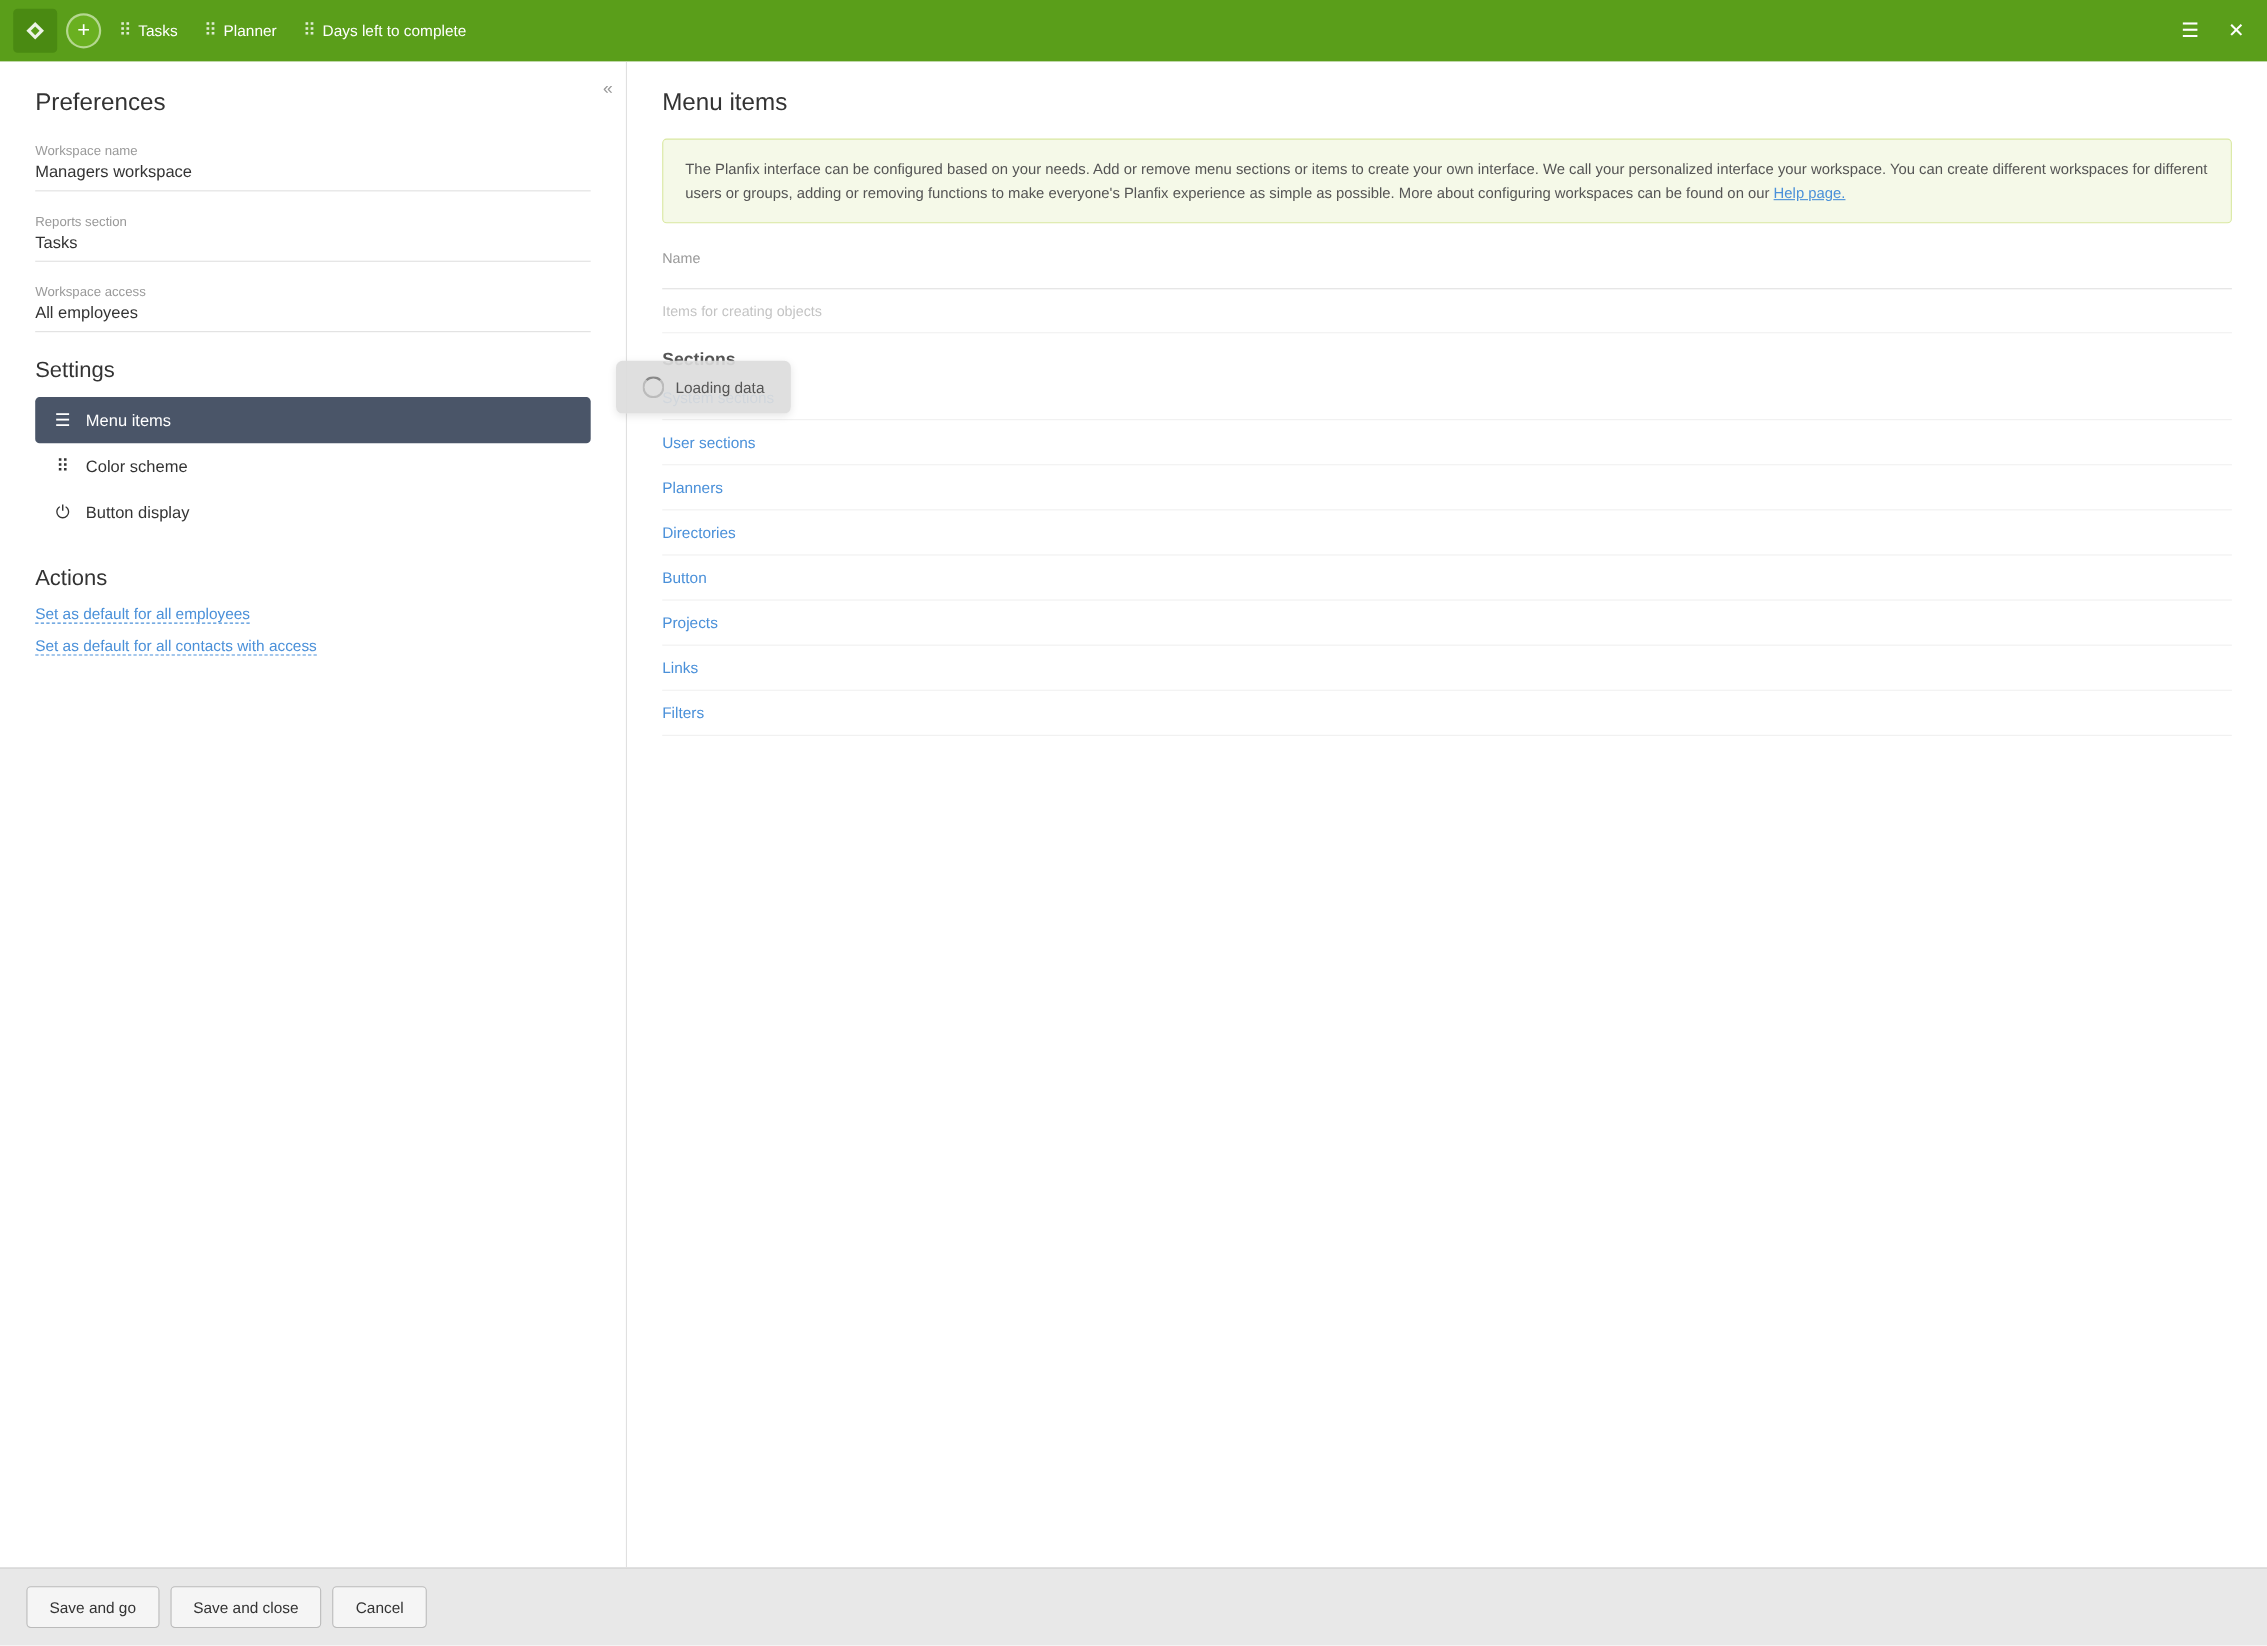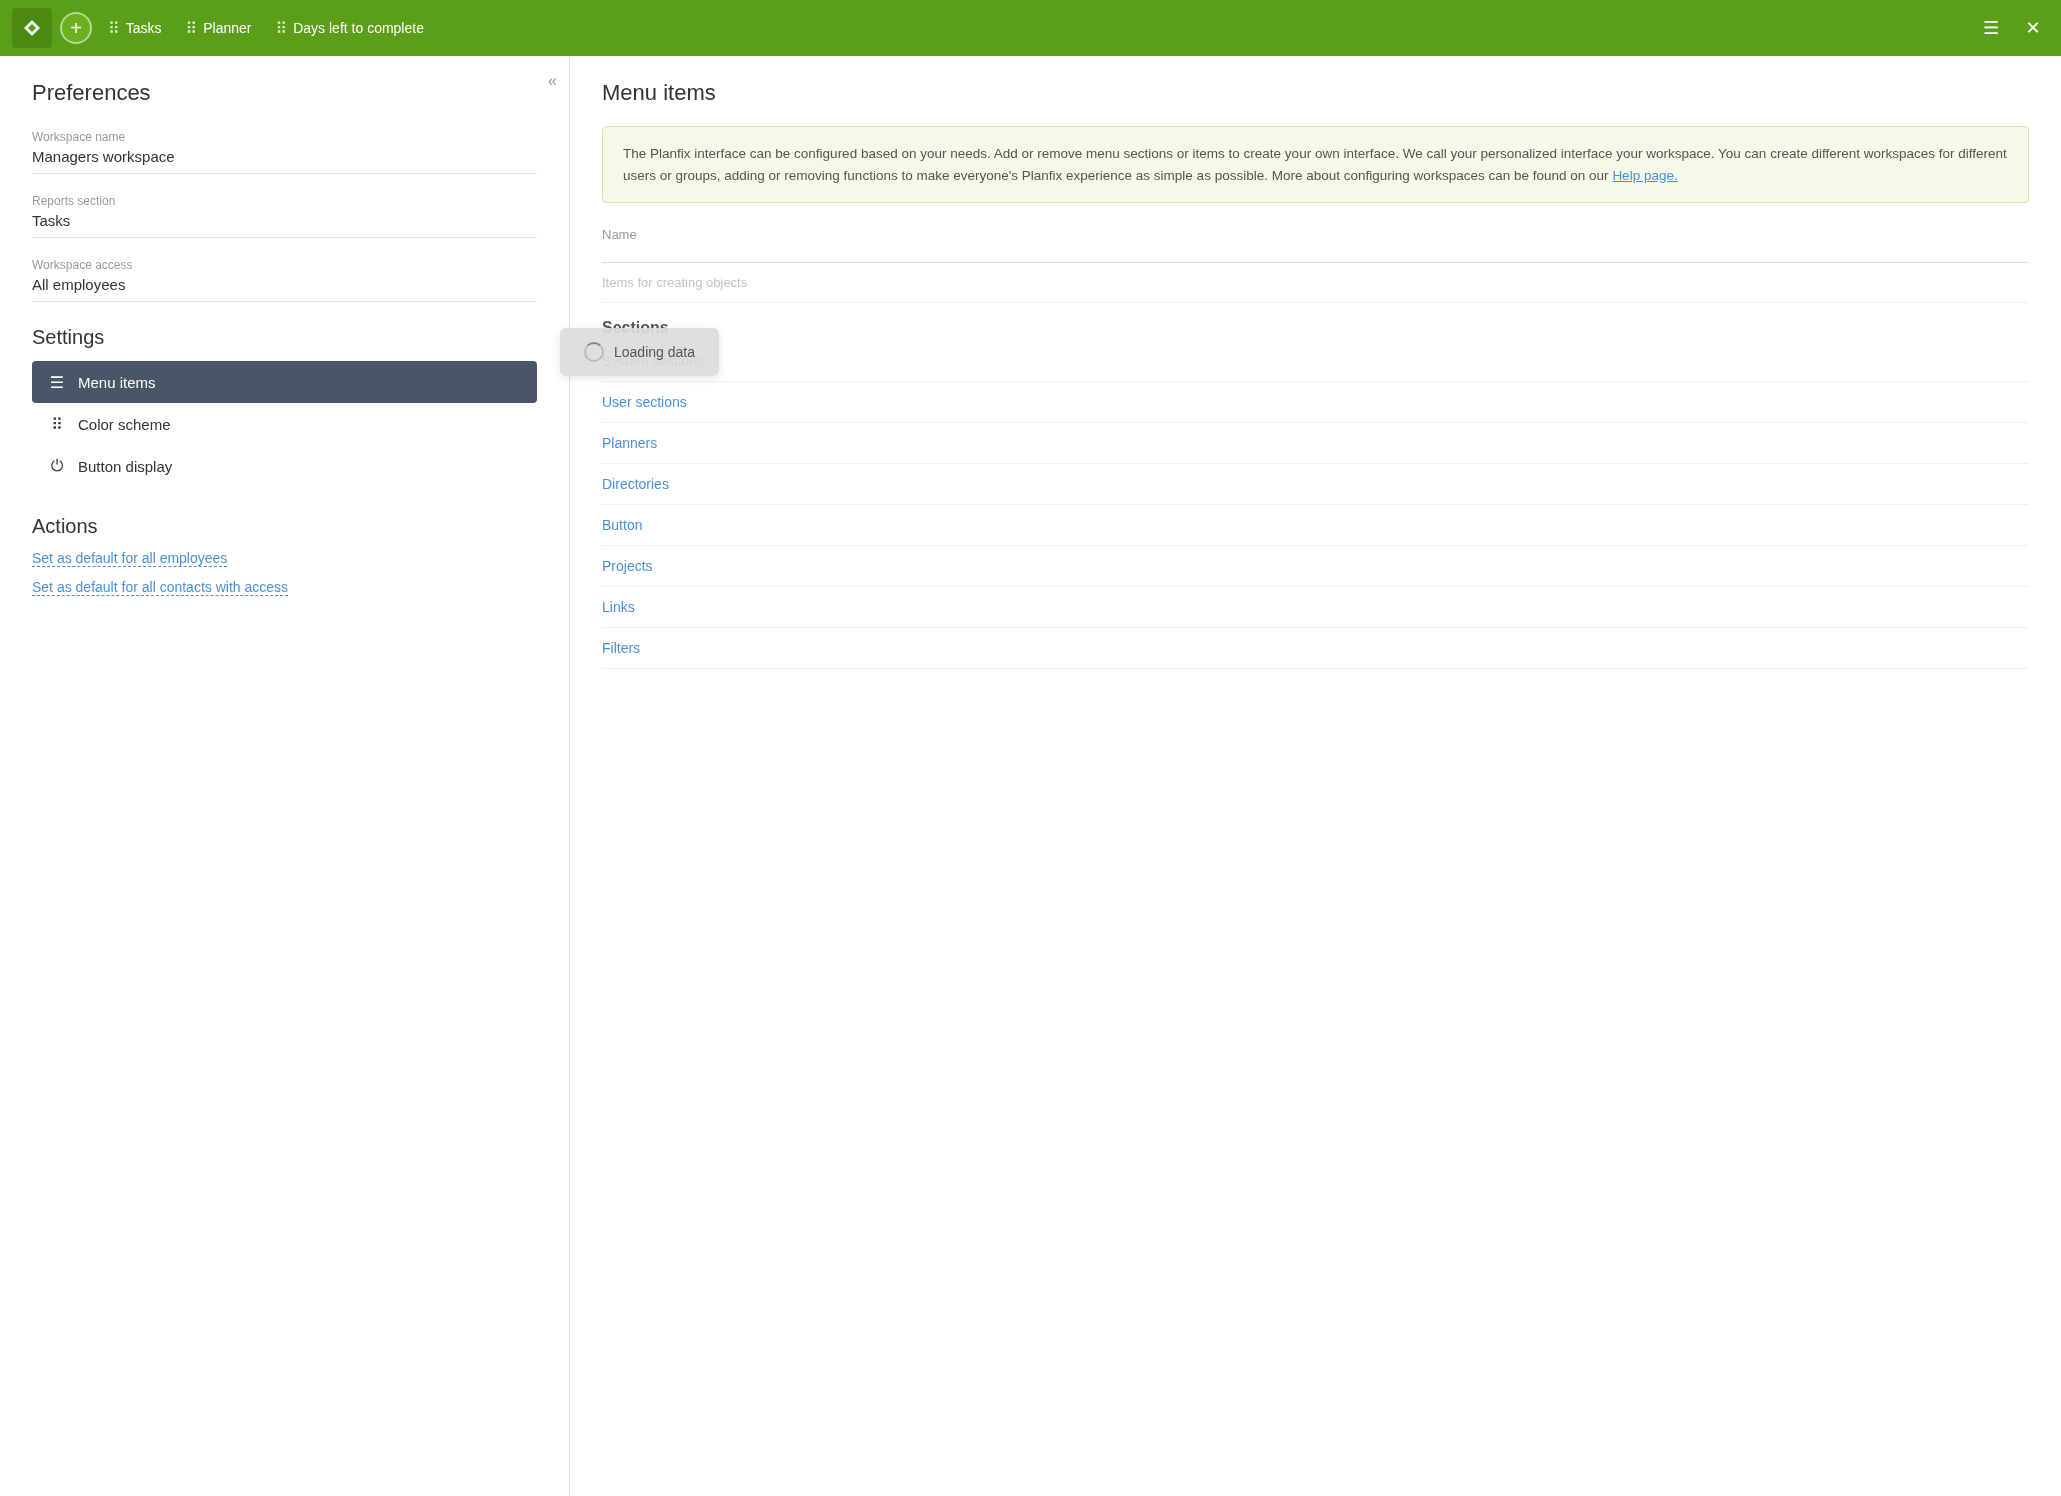--- a/index.html
+++ b/index.html
@@ -353,13 +353,18 @@
         </div>
     </div>
 
   </div>
 
   <div class="loading-overlay">
     <div class="loading-spinner"></div>
     <span>Loading data</span>
   </div>
 
+  <div class="dialog-footer">
+    <button class="footer-btn">Save and go</button>
+    <button class="footer-btn">Save and close</button>
+    <button class="footer-btn">Cancel</button>
+  </div>
 </div>
 
 </body></html>

